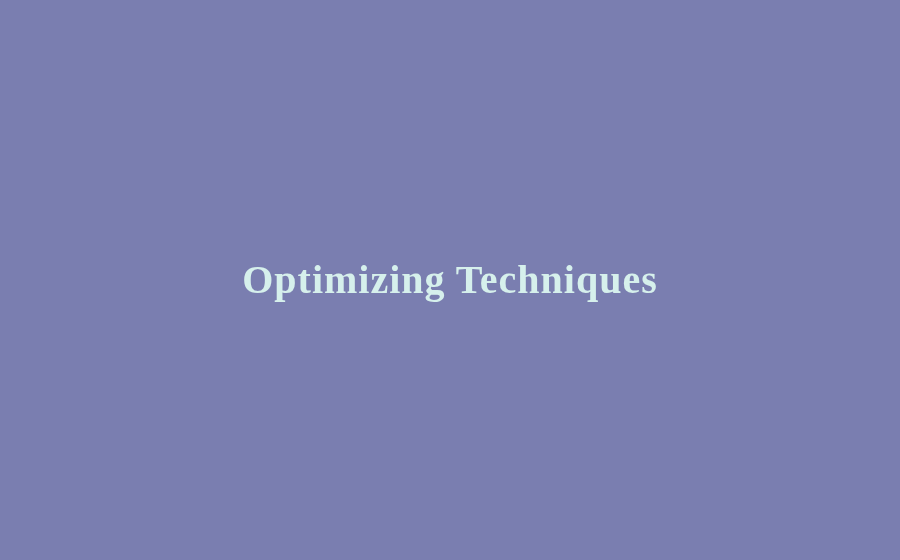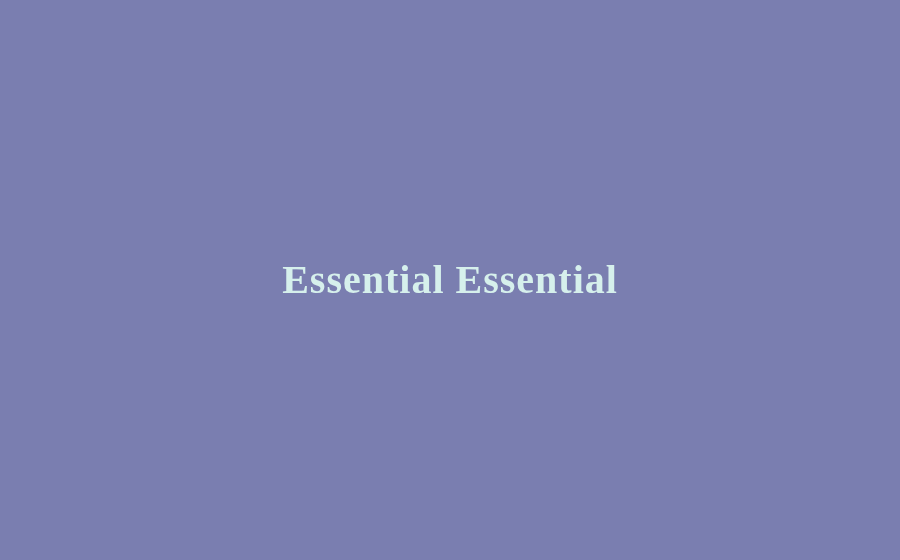--- a/index.html
+++ b/index.html
@@ -26,14 +26,14 @@
       max-width: 680px;
     }
     .title-block .line {
       display: block;
     }
   </style>
 </head>
 <body>
 
 <div class="title-block">
-  <span class="line">Essential Essential</span>
+  <span class="line">Optimizing Techniques</span>
 </div>
 
 </body></html>

